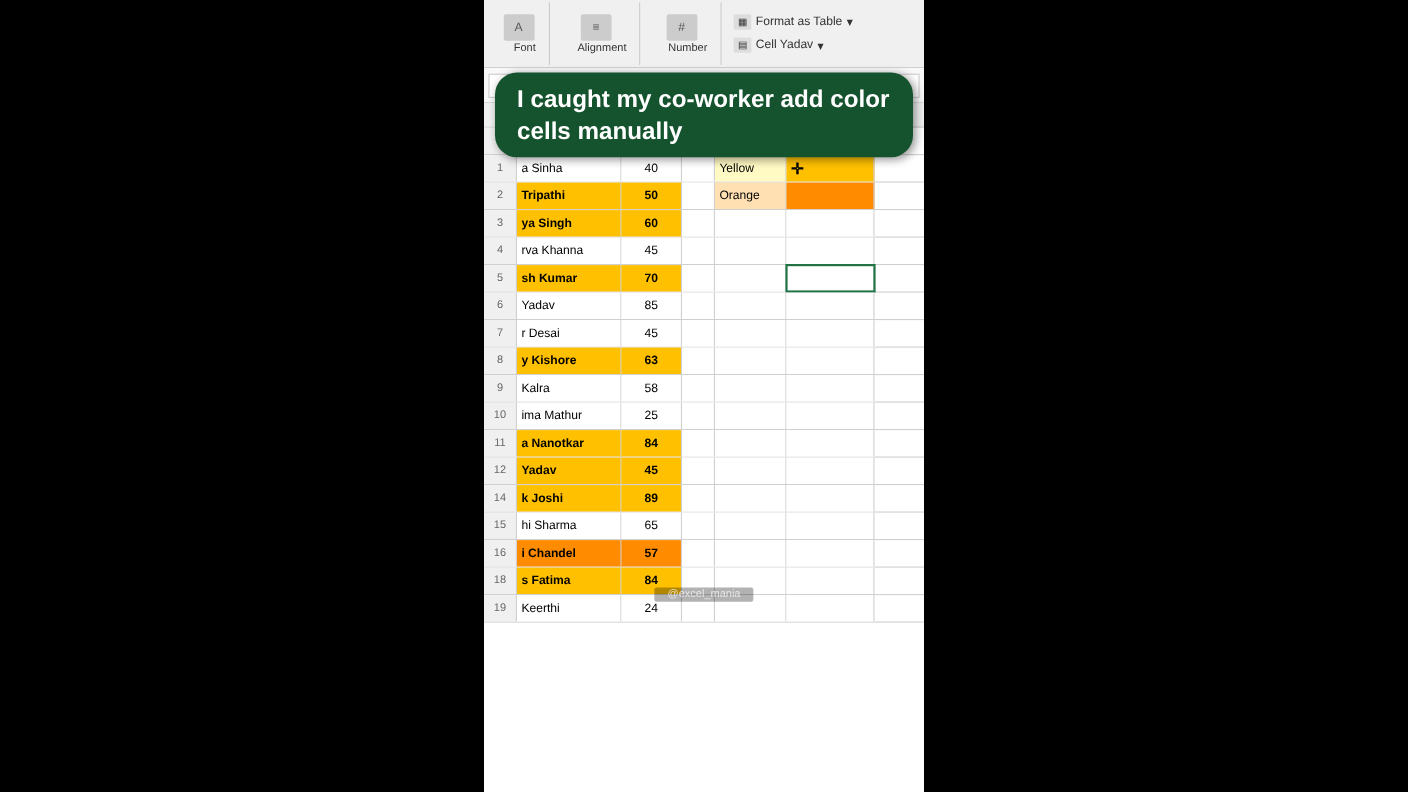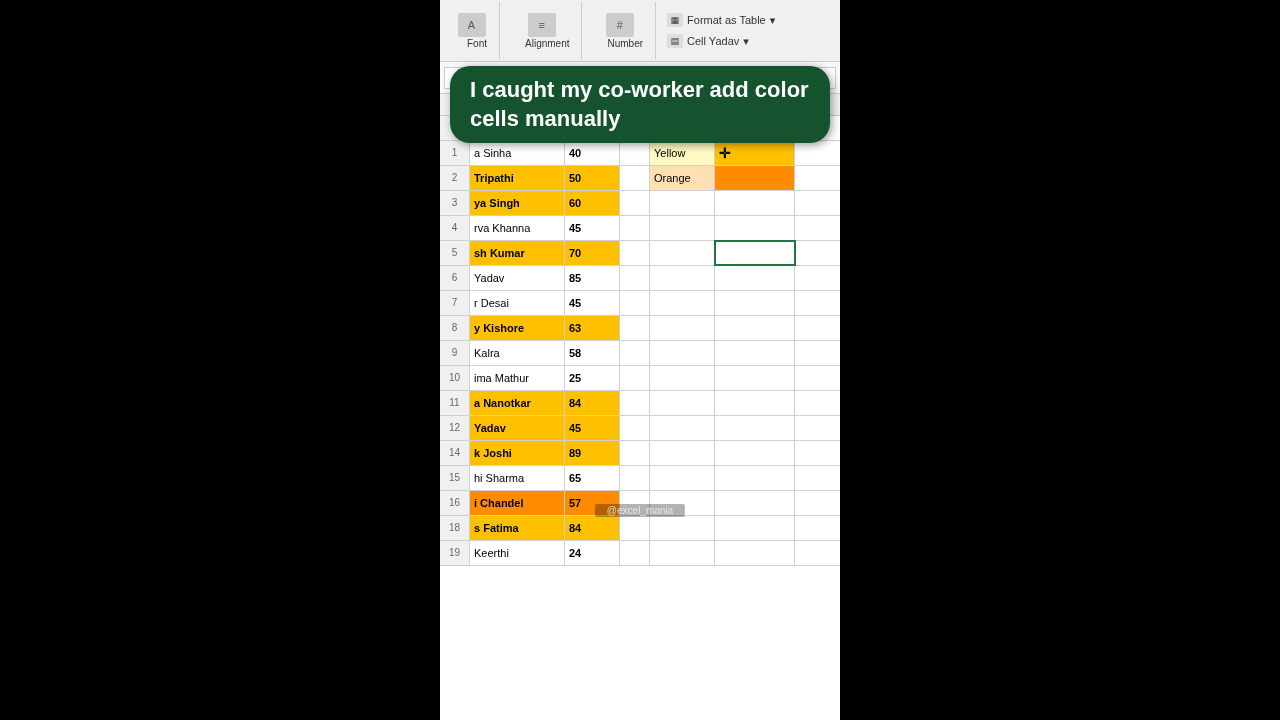--- a/index.html
+++ b/index.html
@@ -235,21 +235,21 @@
     .cell-orange {
       background: #FF8C00;
       color: #000;
       font-weight: 600;
     }
 
     .cell-white { background: #fff; }
     .cell-selected { outline: 2px solid #217346; outline-offset: -1px; }
 
     .cell-name { width: 95px; }
-    .cell-values { width: 55px; text-align: left; font-weight: bold; }
+    .cell-values { width: 55px; text-align: center; }
     .cell-c { width: 30px; }
     .cell-d { width: 65px; }
     .cell-e { width: 80px; }
 
     
     .speech-bubble {
       position: absolute;
       top: 66px;
       left: 10px;
       background: #14532d;
@@ -261,21 +261,21 @@
       line-height: 1.3;
       text-align: left;
       max-width: 380px;
       z-index: 10;
       box-shadow: 2px 2px 8px rgba(0,0,0,0.4);
     }
 
     
     .watermark {
       position: absolute;
-      bottom: 203px;
+      bottom: 173px;
       left: 50%;
       transform: translateX(-50%);
       font-size: 10px;
       color: rgba(255,255,255,0.7);
       background: rgba(0,0,0,0.3);
       padding: 1px 12px;
       border-radius: 2px;
       z-index: 5;
       white-space: nowrap;
     }

